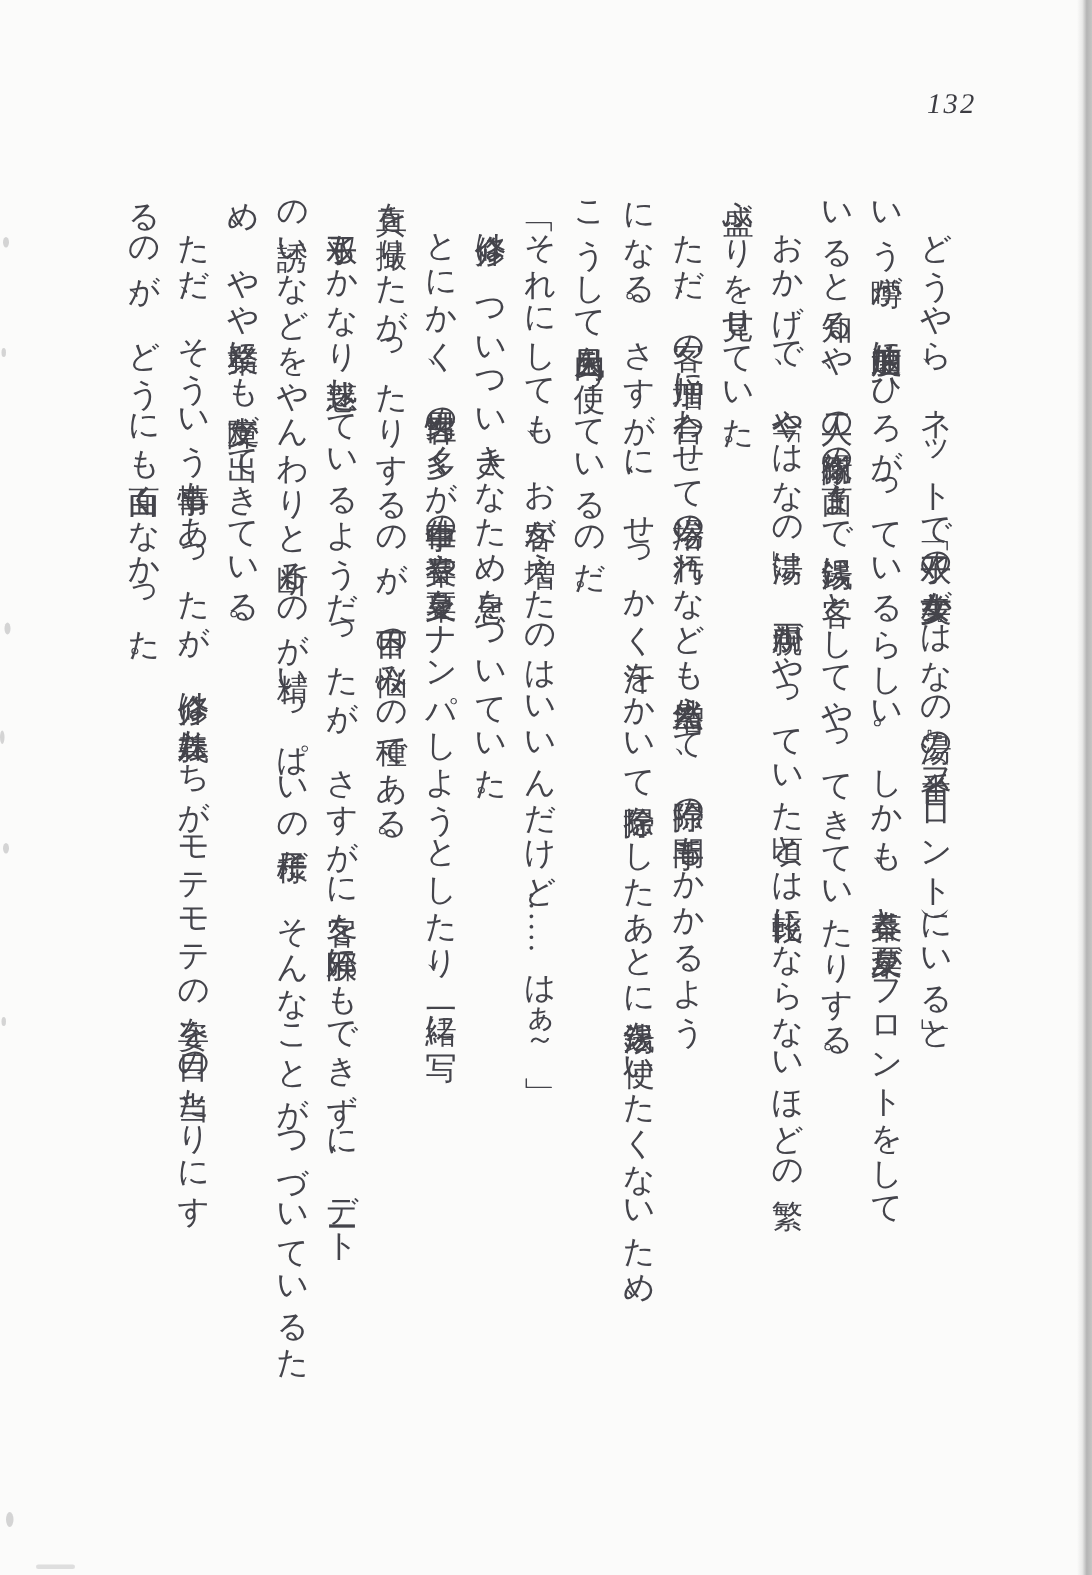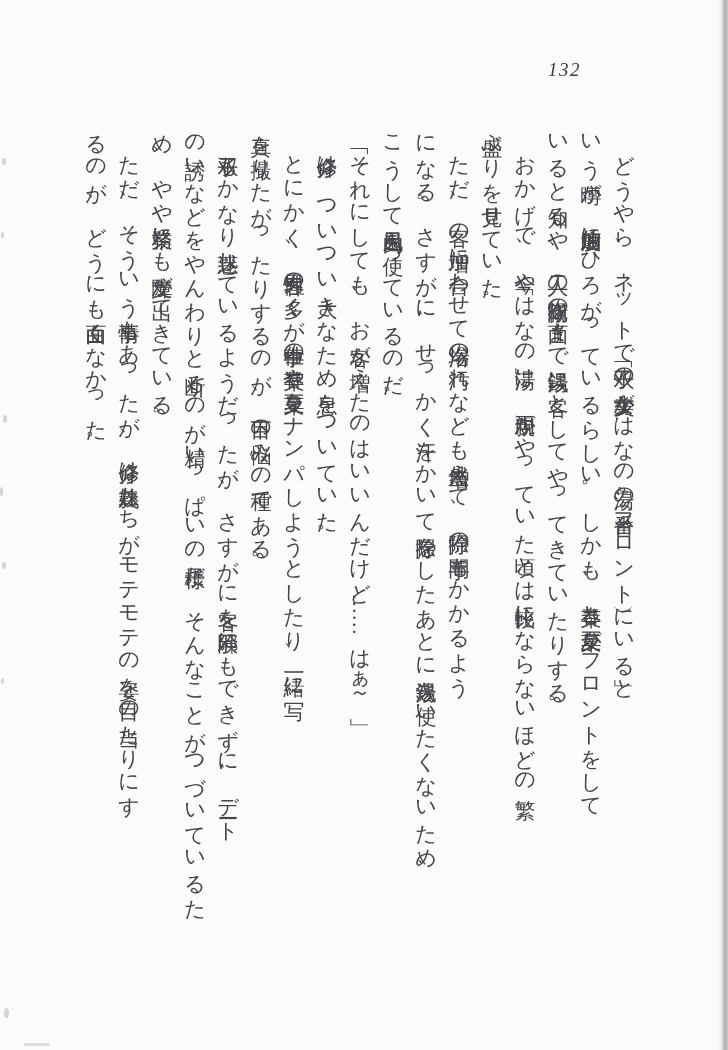--- a/index.html
+++ b/index.html
@@ -16,21 +16,21 @@
   .page {
     position: relative;
     width: 728px;
     height: 1050px;
     background: #fbfbfa;
   }
   
   .page-number {
     position: absolute;
     top: 59px;
-    left: 548px;
+    left: 618px;
     font-size: 19px;
     font-style: italic;
     letter-spacing: 1.5px;
     color: #3c3c42;
   }
   
   .text-block {
     position: absolute;
     top: 120px;
     right: 88px;

